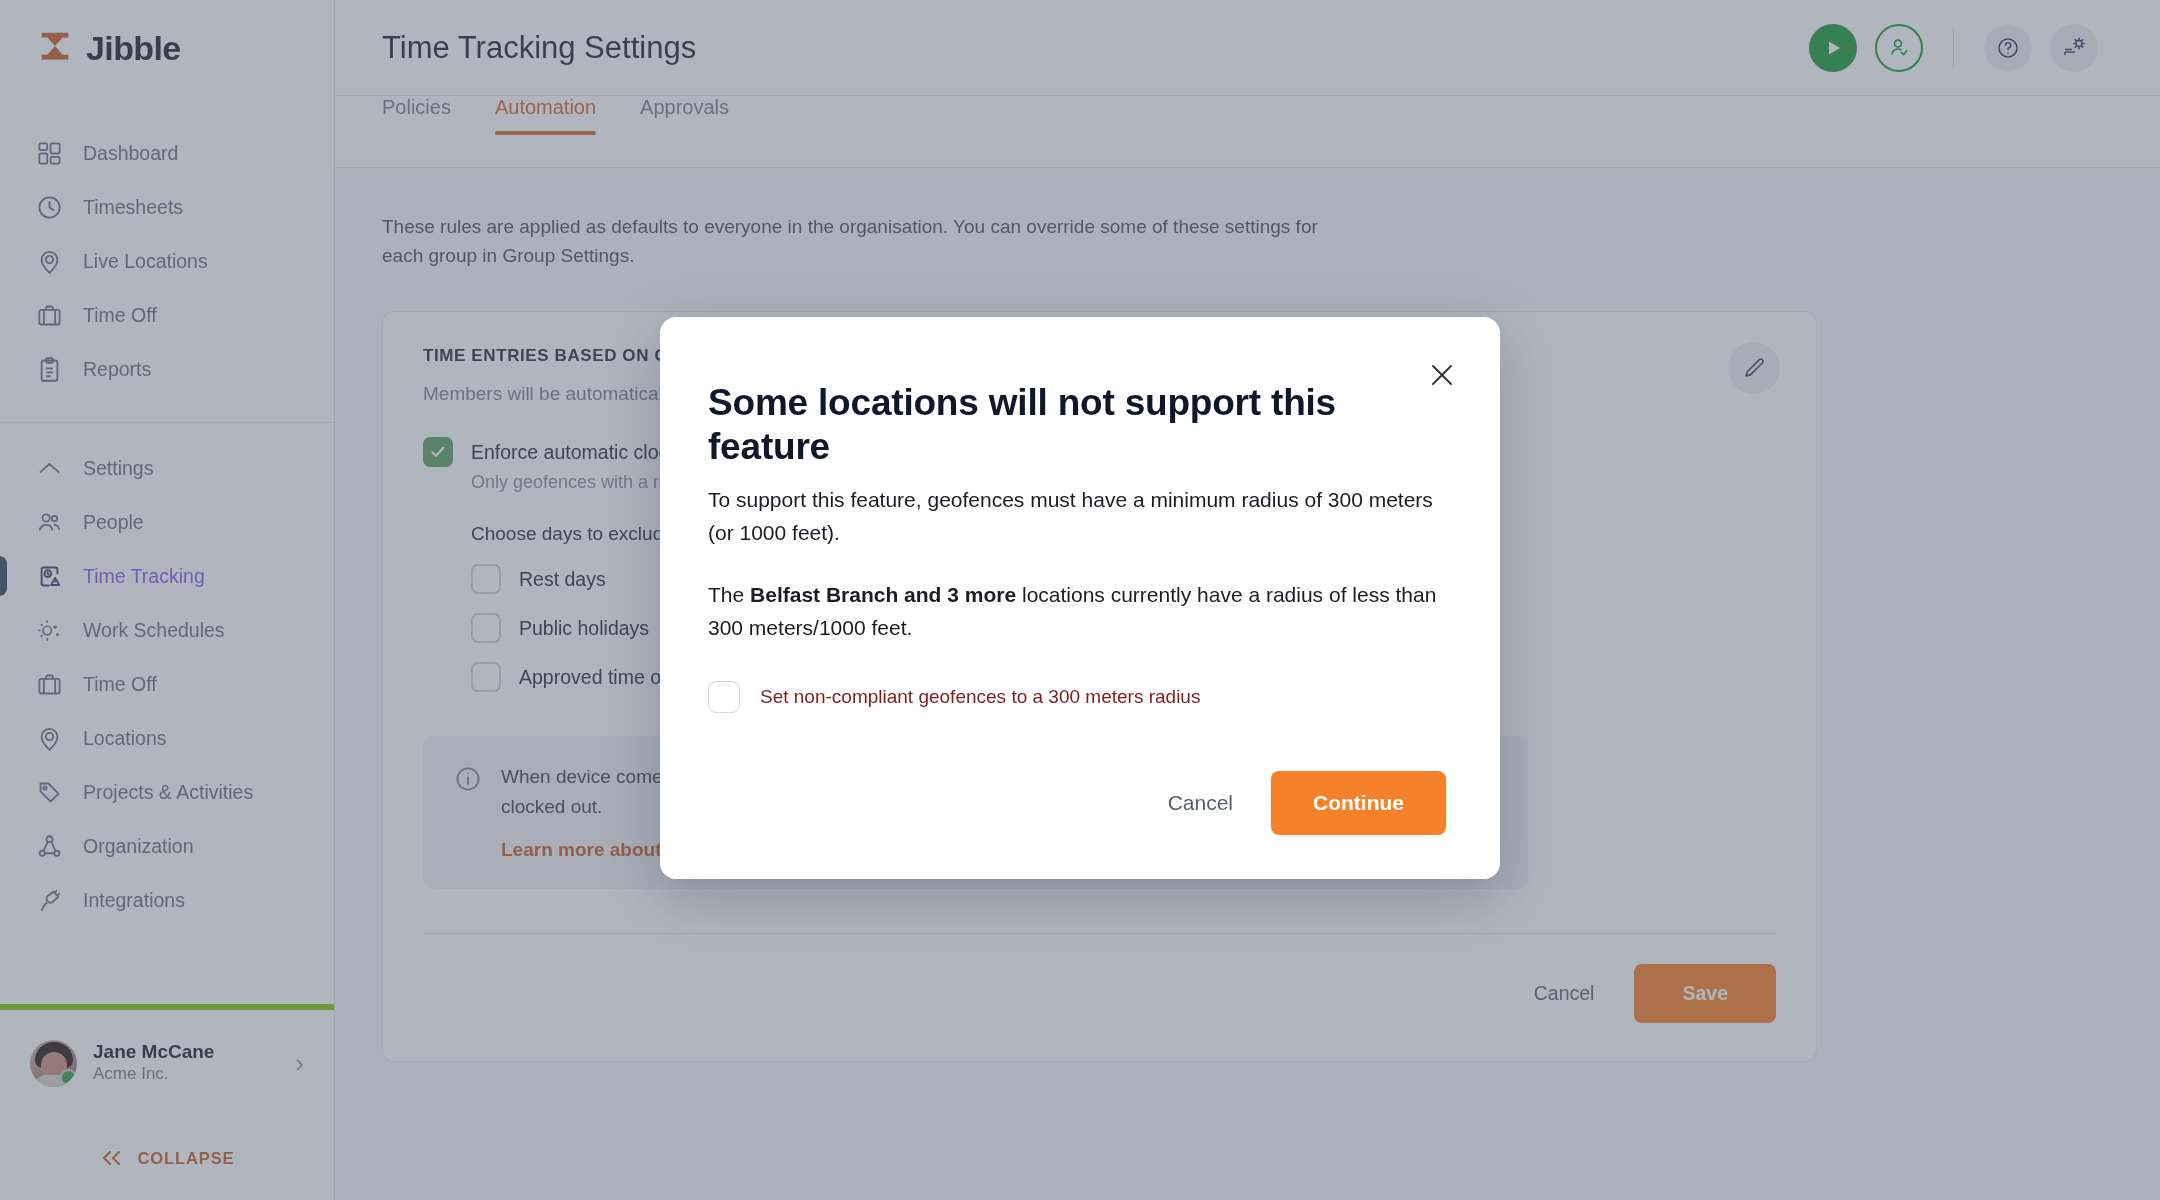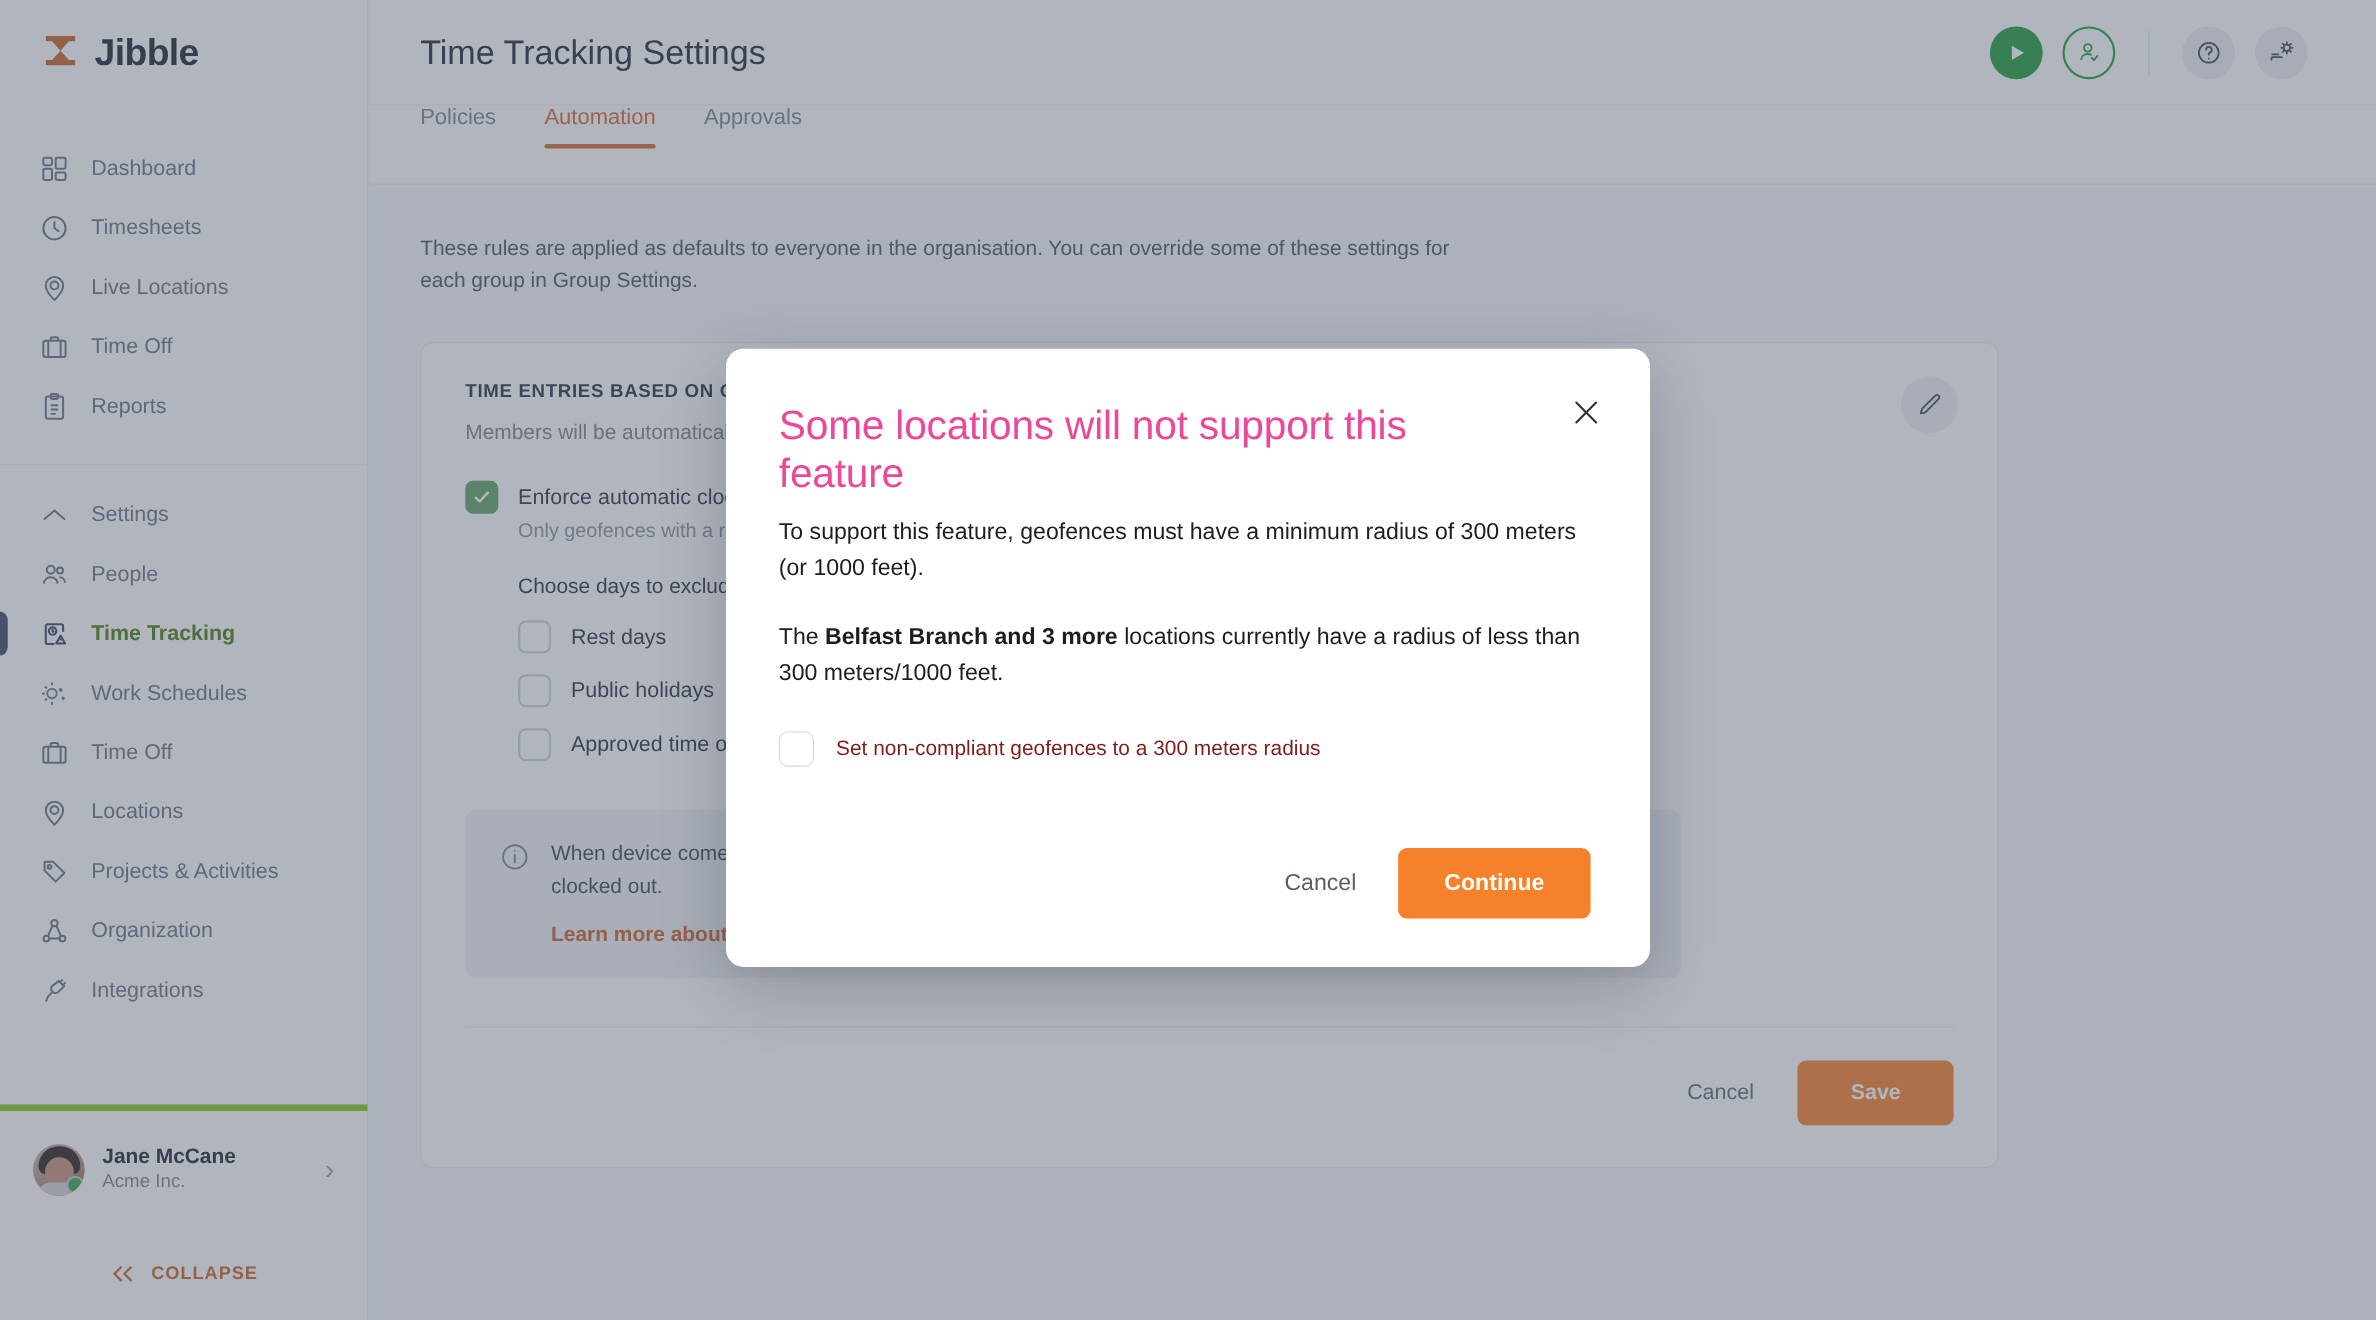--- a/index.html
+++ b/index.html
@@ -30,21 +30,21 @@
   }
   .nav-block { padding-top: 30px; }
   .nav-block.second { padding-top: 18px; }
   .nav-item {
     display: flex; align-items: center; gap: 20px;
     height: 54px; padding-left: 36px;
     color: #6b7280; font-size: 19.5px;
     position: relative; cursor: pointer;
   }
   .nav-item .ico { width: 27px; height: 27px; flex: none; display:block; }
-  .nav-item.active { color: #4d7c0f; font-weight: 700; }
+  .nav-item.active { color: #8b5cf6; font-weight: 400; }
   .nav-item.active .active-bar {
     position: absolute; left: -8px; top: 7px;
     width: 15px; height: 40px; border-radius: 8px;
     background: #3d4663;
   }
   .nav-divider {
     margin: 26px 0 0 0; height: 1px; background: #e9eaee;
   }
   .spacer { flex: 1 1 auto; }
   .profile {
@@ -193,22 +193,22 @@
     box-shadow: 0 18px 60px rgba(20,24,35,0.22);
     padding: 48px 54px 44px 48px; z-index: 60;
     display: flex; flex-direction: column;
   }
   .modal-close {
     position: absolute; right: 40px; top: 40px;
     width: 36px; height: 36px; cursor: pointer;
     display: flex; align-items: center; justify-content: center;
   }
   .modal-title {
-    font-size: 37px; font-weight: 400; color: #ec4899;
-    line-height: 1.18; max-width: 640px; letter-spacing: -0.2px;
+    font-size: 37px; font-weight: 700; color: #0f172a;
+    line-height: 1.18; max-width: 640px; letter-spacing: -0.2px; margin-top: 16px;
   }
   .modal-p {
     margin-top: 16px; font-size: 21px; color: #1b1d22; line-height: 1.55;
     max-width: 730px;
   }
   .modal-p.second { margin-top: 30px; }
   .modal-p b { font-weight: 700; }
   .modal-check { margin-top: 36px; display: flex; align-items: center; gap: 20px; }
   .modal-cb {
     width: 32px; height: 32px; border-radius: 8px; flex: none;

